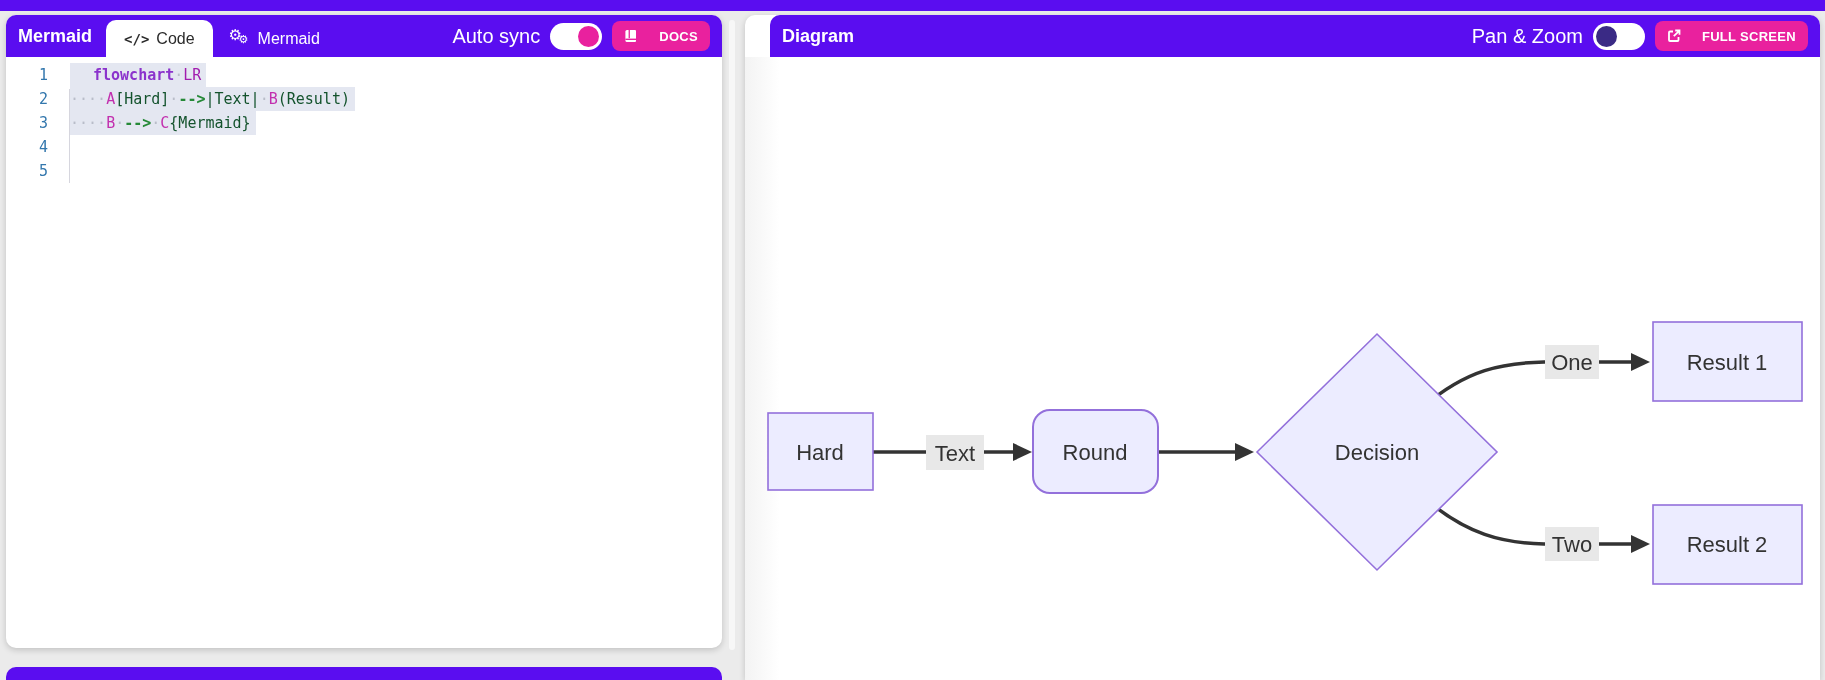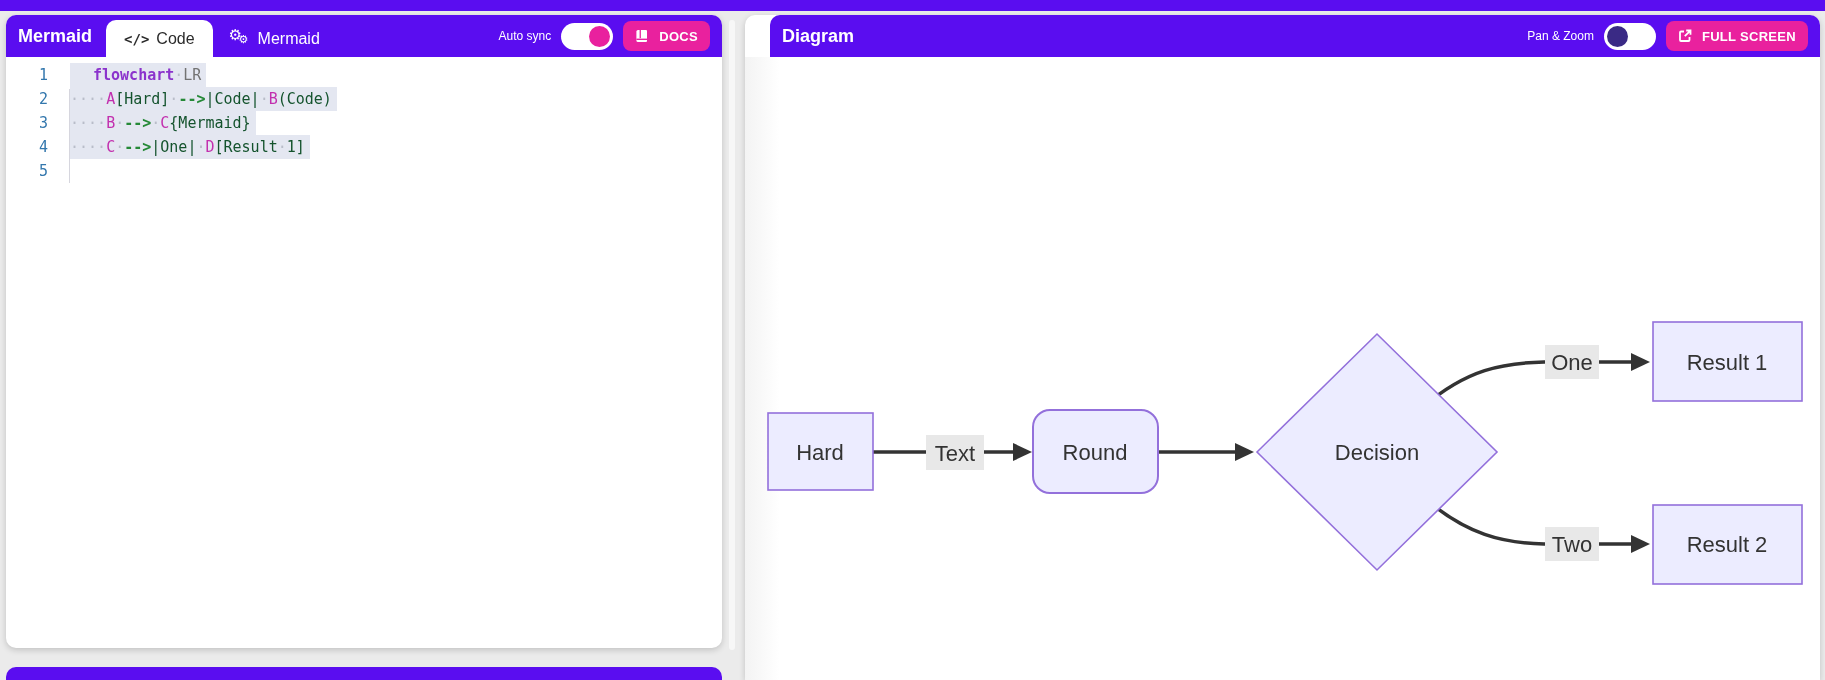--- a/index.html
+++ b/index.html
@@ -16,41 +16,41 @@
   .panel-title { font-size:18px; font-weight:bold; padding:0 14px 0 12px; white-space:nowrap;text-align:center; }
   .tab-btn { height:37px; margin-top:5px; align-self:flex-end; display:flex; align-items:center;
     gap:7px; padding:0 18px; font-size:16px; cursor:pointer; }
   .tab-btn.active { background:#fff; color:#2b2b2b; border-radius:10px 10px 0 0; }
   .tab-btn.inactive { color:#fff; }
   .code-glyph { font-family:"DejaVu Sans Mono", monospace; font-weight:bold; font-size:14px; }
   .gears { position:relative; width:20px; height:20px; }
   .gear-big { position:absolute; left:-2px; top:-3px; font-size:15px; }
   .gear-small { position:absolute; left:8px; top:4px; font-size:11px; }
   .header-spacer { flex:1; }
-  .sync-label { font-size:12px; margin-right:10px; white-space:nowrap; }
+  .sync-label { font-size:20px; margin-right:10px; white-space:nowrap; }
   .toggle { width:52px; height:27px; background:#fff; border-radius:14px; position:relative;
     cursor:pointer; flex:none; }
   .toggle .knob { position:absolute; top:3px; width:21px; height:21px; border-radius:50%; }
   .toggle.on .knob { right:3px; background:#E9219E; }
   .toggle.off .knob { left:3px; background:#3A2A85; }
   .pill-btn { background:#E9219E; color:#fff; font-weight:bold; font-size:13px;
-    border:none; border-radius:8px; height:30px; display:flex; align-items:center; gap:10px;
+    border:none; border-radius:8px; height:30px; display:flex; align-items:center; gap:21px;
     padding:0 12px; margin:0 12px 0 10px; cursor:pointer; letter-spacing:.3px; }
 
   
   .editor-body { display:flex; font-family:"DejaVu Sans Mono", monospace; font-size:15px;
     line-height:24px; padding-top:6px; position:relative; }
   .gutter { width:42px; text-align:right; color:#3377AD; user-select:none; flex:none; }
   .gutter .ln { height:24px; }
   .code-area { padding-left:22px; position:relative; }
   .indent-guide { position:absolute; left:21px; top:26px; width:1px; height:94px; background:#d6d6de; }
   .code-line { height:24px; white-space:pre; }
   .sel { background:#E4E7F1; padding-right:5px; display:inline-block; height:24px; }
   .tk-kw { color:#8B33CC; font-weight:bold;padding-left:23px; }
-  .tk-type { color:#737373; }
+  .tk-type { color:#a21caf; }
   .tk-node { color:#C22FAE; }
   .tk-str { color:#14532d; }
   .tk-arrow { color:#258937; font-weight:bold; }
   .tk-ws { color:#B9BDC9; }
 
   .bottom-bar { position:absolute; left:6px; top:667px; width:716px; height:13px;
     background:#5A0DF0; border-radius:10px 10px 0 0; }
 
   .divider-handle { position:absolute; left:729px; top:20px; width:6px; height:630px;
     background:#f7f7f7; border-radius:3px; cursor:col-resize; }
@@ -114,23 +114,22 @@
     <div class="gutter">
         <div class="ln">1</div>
         <div class="ln">2</div>
         <div class="ln">3</div>
         <div class="ln">4</div>
         <div class="ln">5</div>
       </div>
     <div class="code-area">
       <div class="indent-guide"></div>
     <div class="code-line"><span class="sel"><span class="tk-kw">flowchart</span><span class="tk-ws">·</span><span class="tk-type">LR</span></span></div>
-        <div class="code-line"><span class="sel"><span class="tk-ws">····</span><span class="tk-node">A</span><span class="tk-str">[Hard]</span><span class="tk-ws">·</span><span class="tk-arrow">--&gt;</span><span class="tk-str">|Code|</span><span class="tk-ws">·</span><span class="tk-node">B</span><span class="tk-str">(Code)</span></span></div>
+        <div class="code-line"><span class="sel"><span class="tk-ws">····</span><span class="tk-node">A</span><span class="tk-str">[Hard]</span><span class="tk-ws">·</span><span class="tk-arrow">--&gt;</span><span class="tk-str">|Text|</span><span class="tk-ws">·</span><span class="tk-node">B</span><span class="tk-str">(Result)</span></span></div>
         <div class="code-line"><span class="sel"><span class="tk-ws">····</span><span class="tk-node">B</span><span class="tk-ws">·</span><span class="tk-arrow">--&gt;</span><span class="tk-ws">·</span><span class="tk-node">C</span><span class="tk-str">{Mermaid}</span></span></div>
-        <div class="code-line"><span class="sel"><span class="tk-ws">····</span><span class="tk-node">C</span><span class="tk-ws">·</span><span class="tk-arrow">--&gt;</span><span class="tk-str">|One|</span><span class="tk-ws">·</span><span class="tk-node">D</span><span class="tk-str">[Result</span><span class="tk-ws">·</span><span class="tk-str">1]</span></span></div>
       </div>
   </div>
 </section>
 
 <div class="bottom-bar"></div>
 <div class="divider-handle"></div>
 
 <section class="diagram-panel">
   <div class="panel-header">
     <div class="panel-title">Diagram</div>

